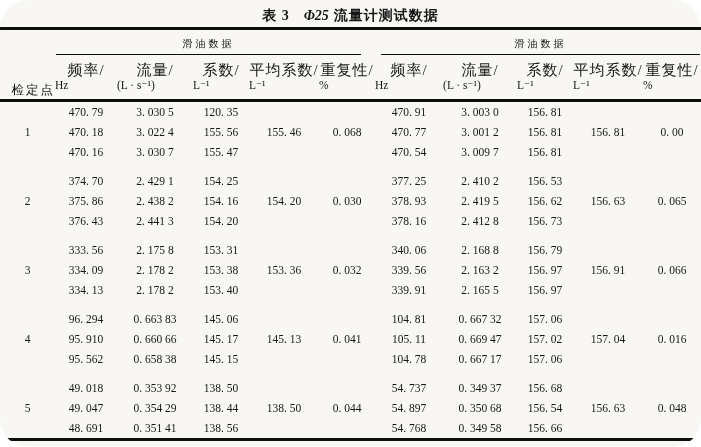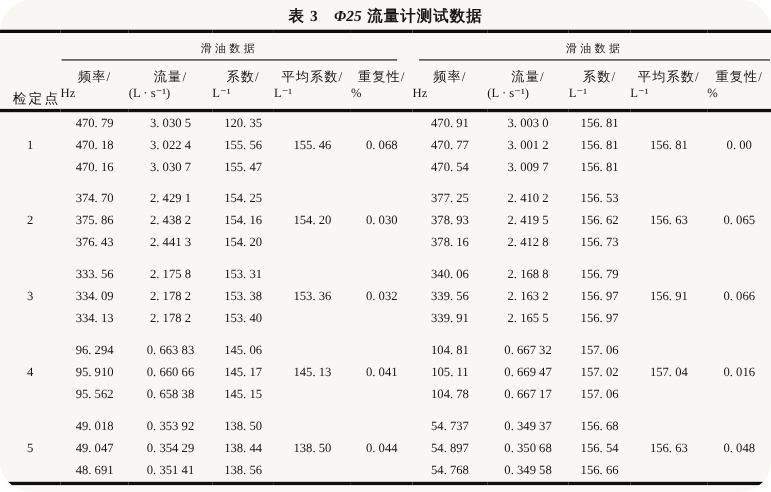--- a/index.html
+++ b/index.html
@@ -33,21 +33,21 @@
   .gline{
     border-bottom:1.5px solid #0e0e0e;
     padding-bottom:3px;
     font-size:10px;letter-spacing:3px;
     text-align:center;
   }
   .gline-l{margin:0 14px 0 1px;}
   .gline-r{margin:0 1px 0 6px;}
   tr.colhead-row th{height:44px;vertical-align:middle;}
   .corner{font-size:12.5px;letter-spacing:2px;text-align:right;vertical-align:middle;}
-  .ht{font-size:12px;line-height:16px;text-align:center;letter-spacing:1px;}
+  .ht{font-size:15px;line-height:16px;text-align:center;letter-spacing:1px;}
   .hb{font-size:11.5px;line-height:15px;text-align:left;letter-spacing:0;}
   td{
     height:20px;line-height:20px;
     text-align:center;font-size:11.5px;
     white-space:nowrap;padding:0;overflow:visible;
   }
   tr.spacer td{height:9px;line-height:9px;font-size:1px;}
 </style>
 </head>
 <body>

